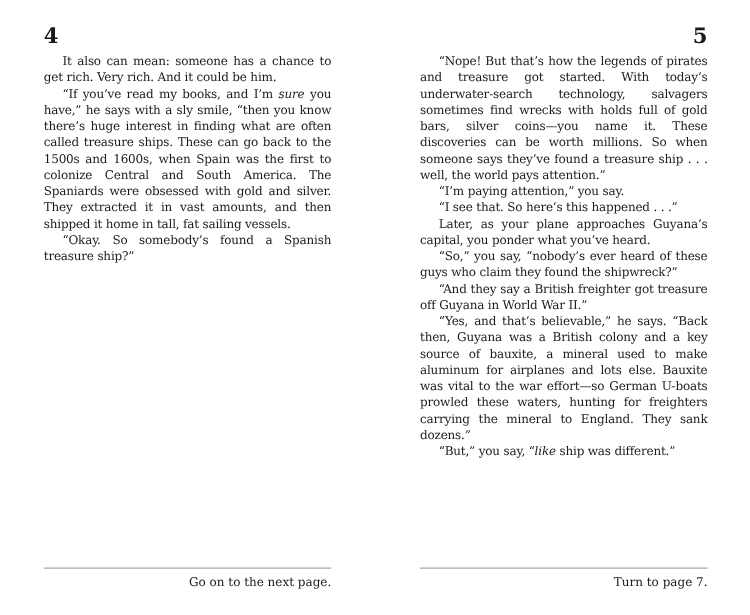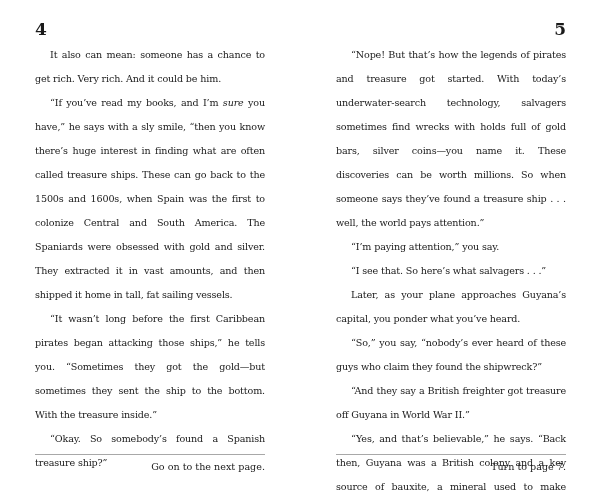--- a/index.html
+++ b/index.html
@@ -5,47 +5,46 @@
   html, body { margin: 0; padding: 0; background: #ffffff; }
   body { width: 600px; height: 492px; position: relative; overflow: hidden;
          font-family: "DejaVu Serif", serif; color: #1a1a1a; }
   .page { position: absolute; top: 0; width: 230px; height: 492px; }
   .page.left { left: 35px; }
   .page.right { left: 336px; }
   .pnum { position: absolute; top: 19px; font-size: 17px; font-weight: bold; line-height: 20px; }
   .page.left .pnum { left: 0; }
   .page.right .pnum { right: 0; }
   .body { position: absolute; top: 43px; left: 0; width: 230px;
-          font-size: 9.6px; line-height: 24px; text-align: justify; letter-spacing: -0.15px; }
+          font-size: 9.6px; line-height: 13px; text-align: justify; letter-spacing: -0.15px; }
   .body p { margin: 0; text-indent: 15px; }
   .rule { position: absolute; top: 454px; left: 0; width: 230px; height: 1px; background: #a8a8a8; }
   .foot { position: absolute; top: 460px; right: 0; font-size: 9.6px; line-height: 14px; }
   em { font-style: italic; }
 </style>
 </head>
 <body>
 
 <div class="page left">
   <div class="pnum">4</div>
   <div class="body">
       <p><span>It also can mean: someone has a chance to get rich. Very rich. And it could be him.</span></p>
       <p><span>“If you’ve read my books, and I’m </span><em>sure</em><span> you have,” he says with a sly smile, “then you know there’s huge interest in finding what are often called treasure ships. These can go back to the 1500s and 1600s, when Spain was the first to colonize Central and South America. The Spaniards were obsessed with gold and silver. They extracted it in vast amounts, and then shipped it home in tall, fat sailing vessels.</span></p>
-      <p><span>“It wasn’t long before the first Caribbean pirates began attacking those ships,” he tells you. “Sometimes they got the gold—but sometimes they sent the ship to the bottom. With the treasure inside.”</span></p>
       <p><span>“Okay. So somebody’s found a Spanish treasure ship?”</span></p>
     </div>
   <div class="rule"></div>
   <div class="foot">Go on to the next page.</div>
 </div>
 
 <div class="page right">
   <div class="pnum">5</div>
   <div class="body">
       <p><span>“Nope! But that’s how the legends of pirates and treasure got started. With today’s underwater-search technology, salvagers sometimes find wrecks with holds full of gold bars, silver coins—you name it. These discoveries can be worth millions. So when someone says they’ve found a treasure ship . . . well, the world pays attention.”</span></p>
       <p><span>“I’m paying attention,” you say.</span></p>
-      <p><span>“I see that. So here’s what salvagers . . .”</span></p>
+      <p><span>“I see that. So here’s this happened . . .”</span></p>
       <p><span>Later, as your plane approaches Guyana’s capital, you ponder what you’ve heard.</span></p>
       <p><span>“So,” you say, “nobody’s ever heard of these guys who claim they found the shipwreck?”</span></p>
       <p><span>“And they say a British freighter got treasure off Guyana in World War II.”</span></p>
       <p><span>“Yes, and that’s believable,” he says. “Back then, Guyana was a British colony and a key source of bauxite, a mineral used to make aluminum for airplanes and lots else. Bauxite was vital to the war effort—so German U-boats prowled these waters, hunting for freighters carrying the mineral to England. They sank dozens.”</span></p>
       <p><span>“But,” you say, “</span><em>like</em><span> ship was different.”</span></p>
     </div>
   <div class="rule"></div>
   <div class="foot">Turn to page 7.</div>
 </div>
 

